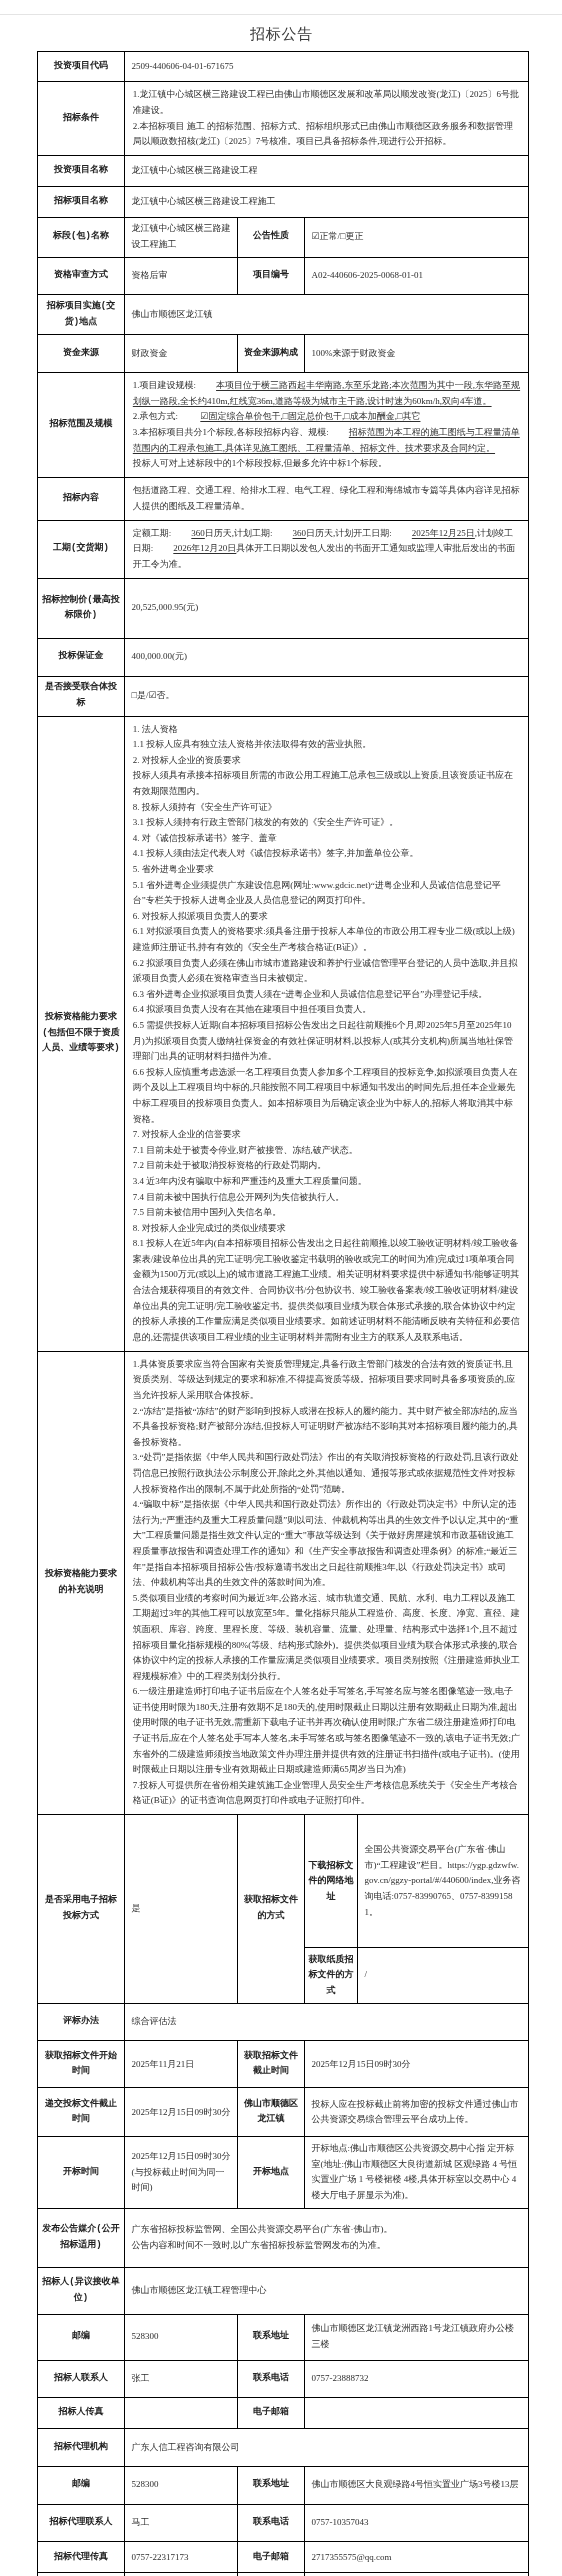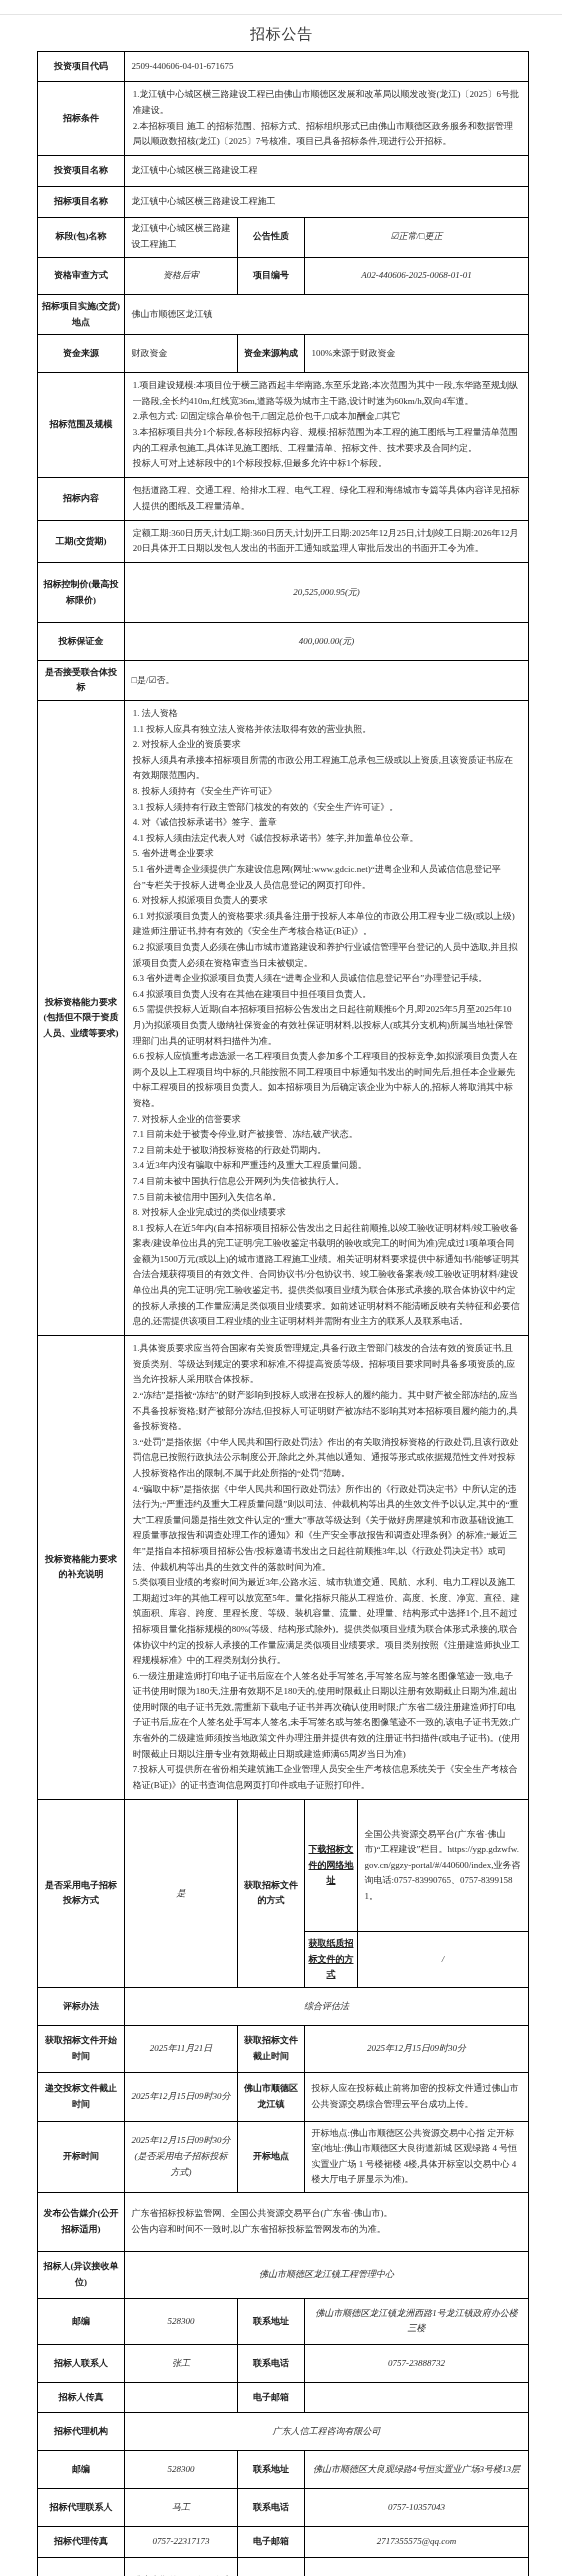--- a/index.html
+++ b/index.html
@@ -5,24 +5,24 @@
   html,body{margin:0;padding:0;background:#ffffff;}
   body{width:563px;min-height:2576px;position:relative;
        font-family:"Liberation Serif","DejaVu Serif",serif;color:#2e2e2e;}
   .topline{position:absolute;top:13.7px;left:0;width:563px;height:1.3px;background:#e4e4e4;}
   .title{margin:0;padding:25px 0 6.5px 0;text-align:center;font-size:15px;
          font-weight:400;color:#3a3a3a;letter-spacing:0.7px;}
   table.tender{margin:0 0 19.5px 37px;width:490px;border-collapse:collapse;
                table-layout:fixed;border:1.3px solid #000;}
   td{border:0.7px solid #000;padding:3.9px 6.5px;font-size:9px;line-height:15.6px;
      vertical-align:middle;word-break:break-all;}
-  td.lbl{font-weight:bold;text-align:center;padding:3.9px 3.9px;color:#222;}
-  td.sublbl{font-weight:bold;text-align:center;padding:3.9px 2.6px;color:#222;text-decoration:underline;}
-  .c{text-align:center;font-style:italic;}
-  .u{text-underline-offset:2px;}
+  td.lbl{font-weight:bold;text-align:center;padding:3.9px 3.9px;color:#222;font-family:Liberation Mono, monospace;}
+  td.sublbl{font-weight:bold;text-align:center;padding:3.9px 2.6px;color:#222;}
+  .c{}
+  .u{text-decoration:underline;text-underline-offset:2px;margin-left:20px;}
   .para{margin:0;}
   td.tall{padding:5.2px 7.8px;}
   tr.h34 td{height:22px;}
   tr.h48 td{height:29px;margin-top:46px;}
 </style>
 </head>
 <body>
 
 <div class="topline"></div>
 <h1 class="title">招标公告</h1>
@@ -193,21 +193,21 @@
 
   <tr style="height:49px">
     <td class="lbl">递交投标文件截止时间</td>
     <td class="c">2025年12月15日09时30分</td>
     <td class="lbl">佛山市顺德区龙江镇</td>
     <td colspan="2">投标人应在投标截止前将加密的投标文件通过佛山市公共资源交易综合管理云平台成功上传。</td>
   </tr>
 
   <tr>
     <td class="lbl">开标时间</td>
-    <td class="c">2025年12月15日09时30分(是否采用电子招标投标方式)</td>
+    <td class="c">2025年12月15日09时30分(与投标截止时间为同一时间)</td>
     <td class="lbl">开标地点</td>
     <td colspan="2">开标地点:佛山市顺德区公共资源交易中心指 定开标室(地址:佛山市顺德区大良街道新城 区观绿路 4 号恒实置业广场 1 号楼裙楼 4楼,具体开标室以交易中心 4 楼大厅电子屏显示为准)。</td>
   </tr>
 
   <tr style="height:59px">
     <td class="lbl">发布公告媒介(公开招标适用)</td>
     <td colspan="4">
           <div class="para">广东省招标投标监管网、全国公共资源交易平台(广东省·佛山市)。</div>
           <div class="para">公告内容和时间不一致时,以广东省招标投标监管网发布的为准。</div>
         </td>

